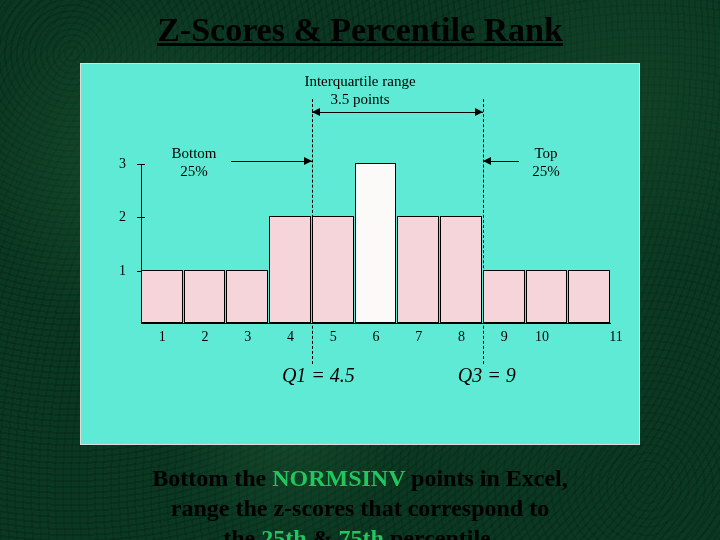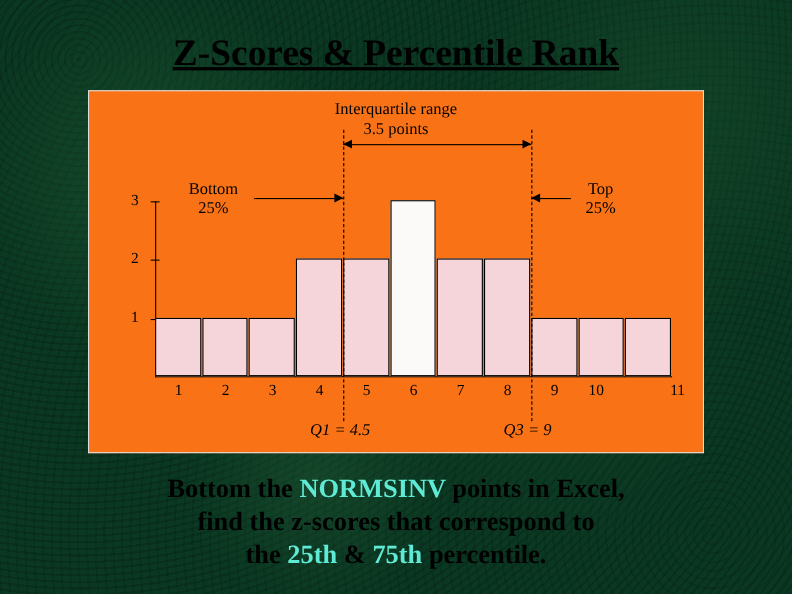--- a/index.html
+++ b/index.html
@@ -17,40 +17,40 @@
     font-family: "Times New Roman", Times, serif;
     position: relative;
     overflow: hidden;
   }
   .title {
     text-align: center;
     font-size: 34px;
     font-weight: bold;
     text-decoration: underline;
     color: #000;
-    padding-top: 30px;
+    padding-top: 11px;
     padding-bottom: 8px;
   }
   .figure {
-    background: #f97316;
+    background: #5eead4;
     margin: 6px auto 12px auto;
     width: 560px;
-    height: 330px;
+    height: 382px;
     position: relative;
     border: 1px solid #ddd;
   }
   .caption-bottom {
     text-align: center;
     font-size: 24px;
     font-weight: bold;
     color: #000;
     line-height: 1.25;
     margin-top: 18px;
   }
-  .hl { color: #5eead4; }
+  .hl { color: #22c55e; }
   
   .plot {
     position: absolute;
     left: 60px;
     top: 100px;
     width: 470px;
     height: 160px;
   }
   .axis-y {
     position: absolute;
@@ -123,21 +123,21 @@
     line-height: 1.2;
   }
   .side-arrow {
     position: absolute;
     height: 1px;
     background: #000;
   }
   .qlab {
     position: absolute;
     top: 300px;
-    font-size: 15px;
+    font-size: 20px;
     font-style: italic;
   }
 </style>
 </head>
 <body>
 
 <div class="title">Z-Scores &amp; Percentile Rank</div>
 
 <div class="figure">
   <div class="iqr-top">
@@ -194,15 +194,15 @@
     <div class="side-arrow" style="top: 97px; left: 150px; width: 80.9091px;"></div>
     <div class="arrowhead" style="left: 222.909px; top: 93px; border-left: 8px solid rgb(0, 0, 0);"></div>
     <div class="side-arrow" style="top: 97px; left: 401.818px; width: 36.1818px;"></div>
     <div class="arrowhead" style="left: 401.818px; top: 93px; border-right: 8px solid rgb(0, 0, 0);"></div>
     <div class="qlab" style="left: 200.909px;">Q1 = 4.5</div>
     <div class="qlab" style="left: 376.818px;">Q3 = 9</div>
   </div>
 
 <div class="caption-bottom">
   <span>Bottom the </span><span class="hl">NORMSINV</span><span> points in Excel,</span><br>
-  <span>find the z-scores that correspond to</span><br>
+  <span>range the z-scores that correspond to</span><br>
   <span>the </span><span class="hl">25th</span><span> &amp; </span><span class="hl">75th</span><span> percentile.</span>
 </div>
 
 </body></html>

